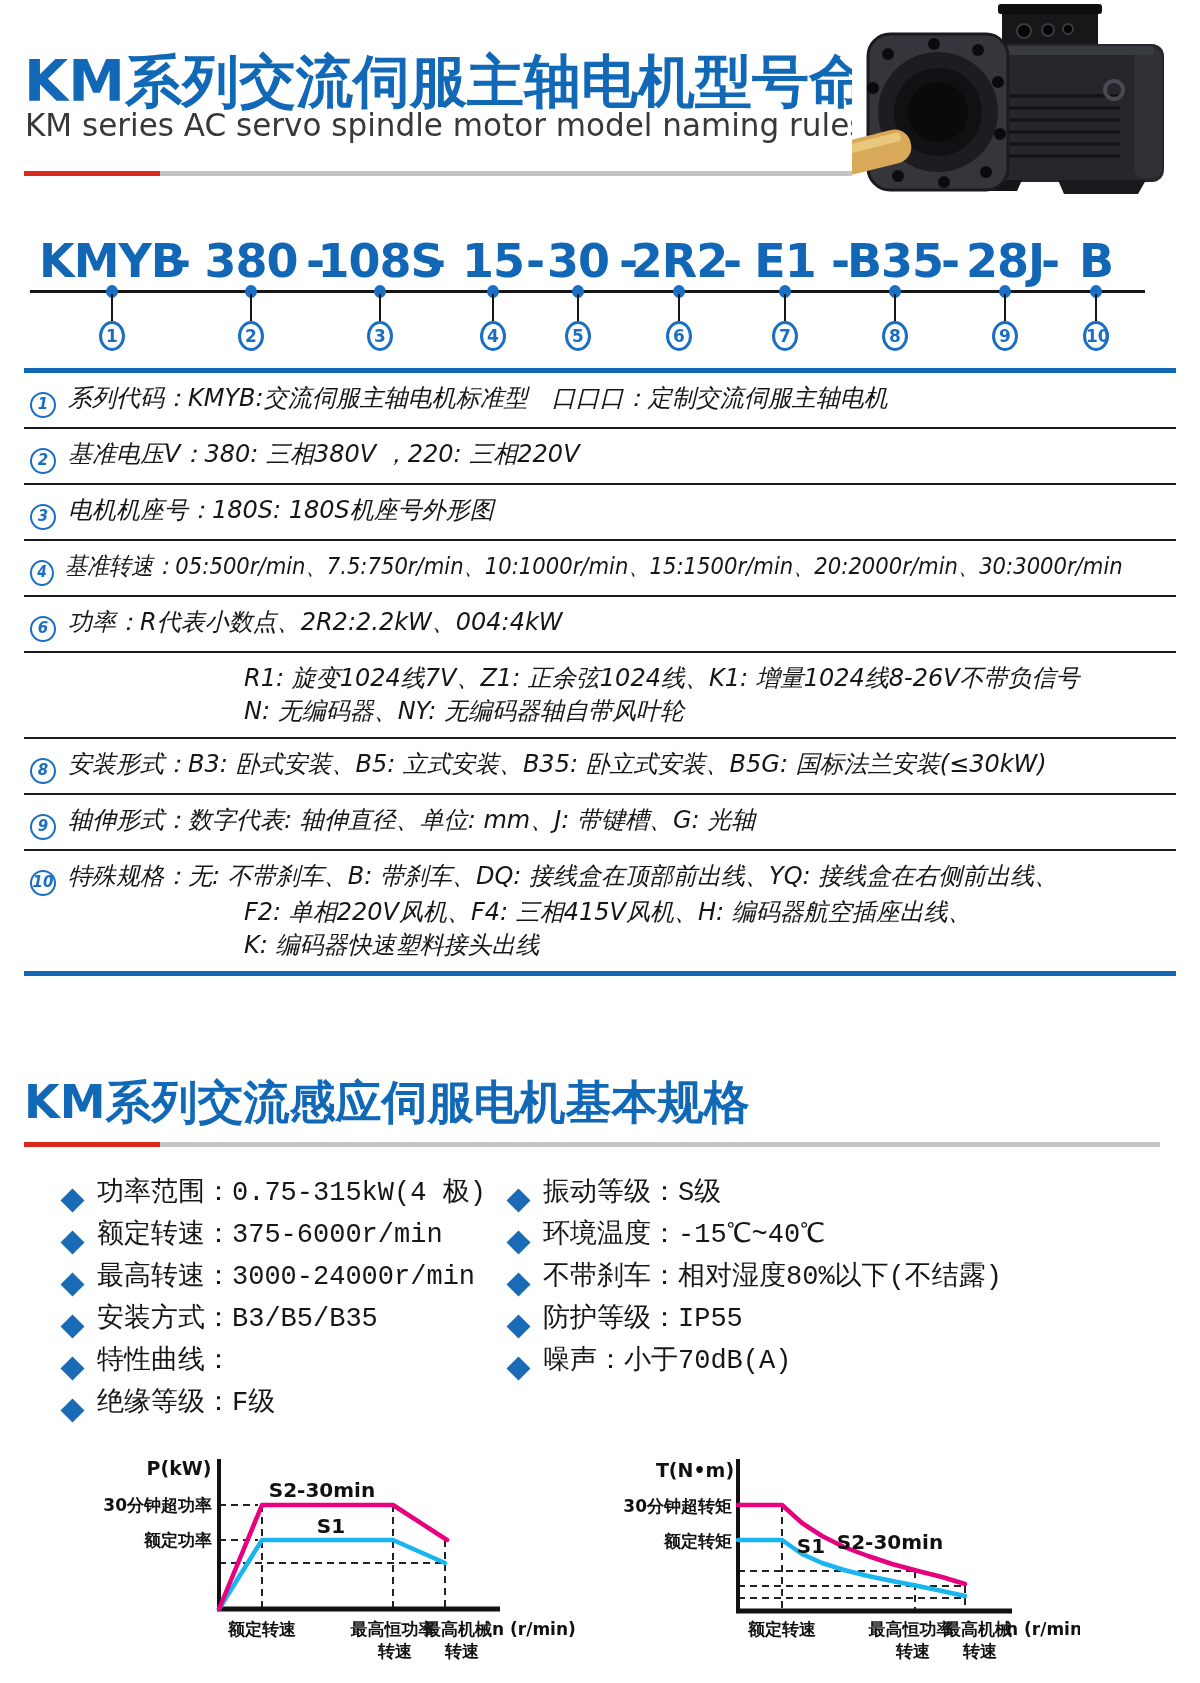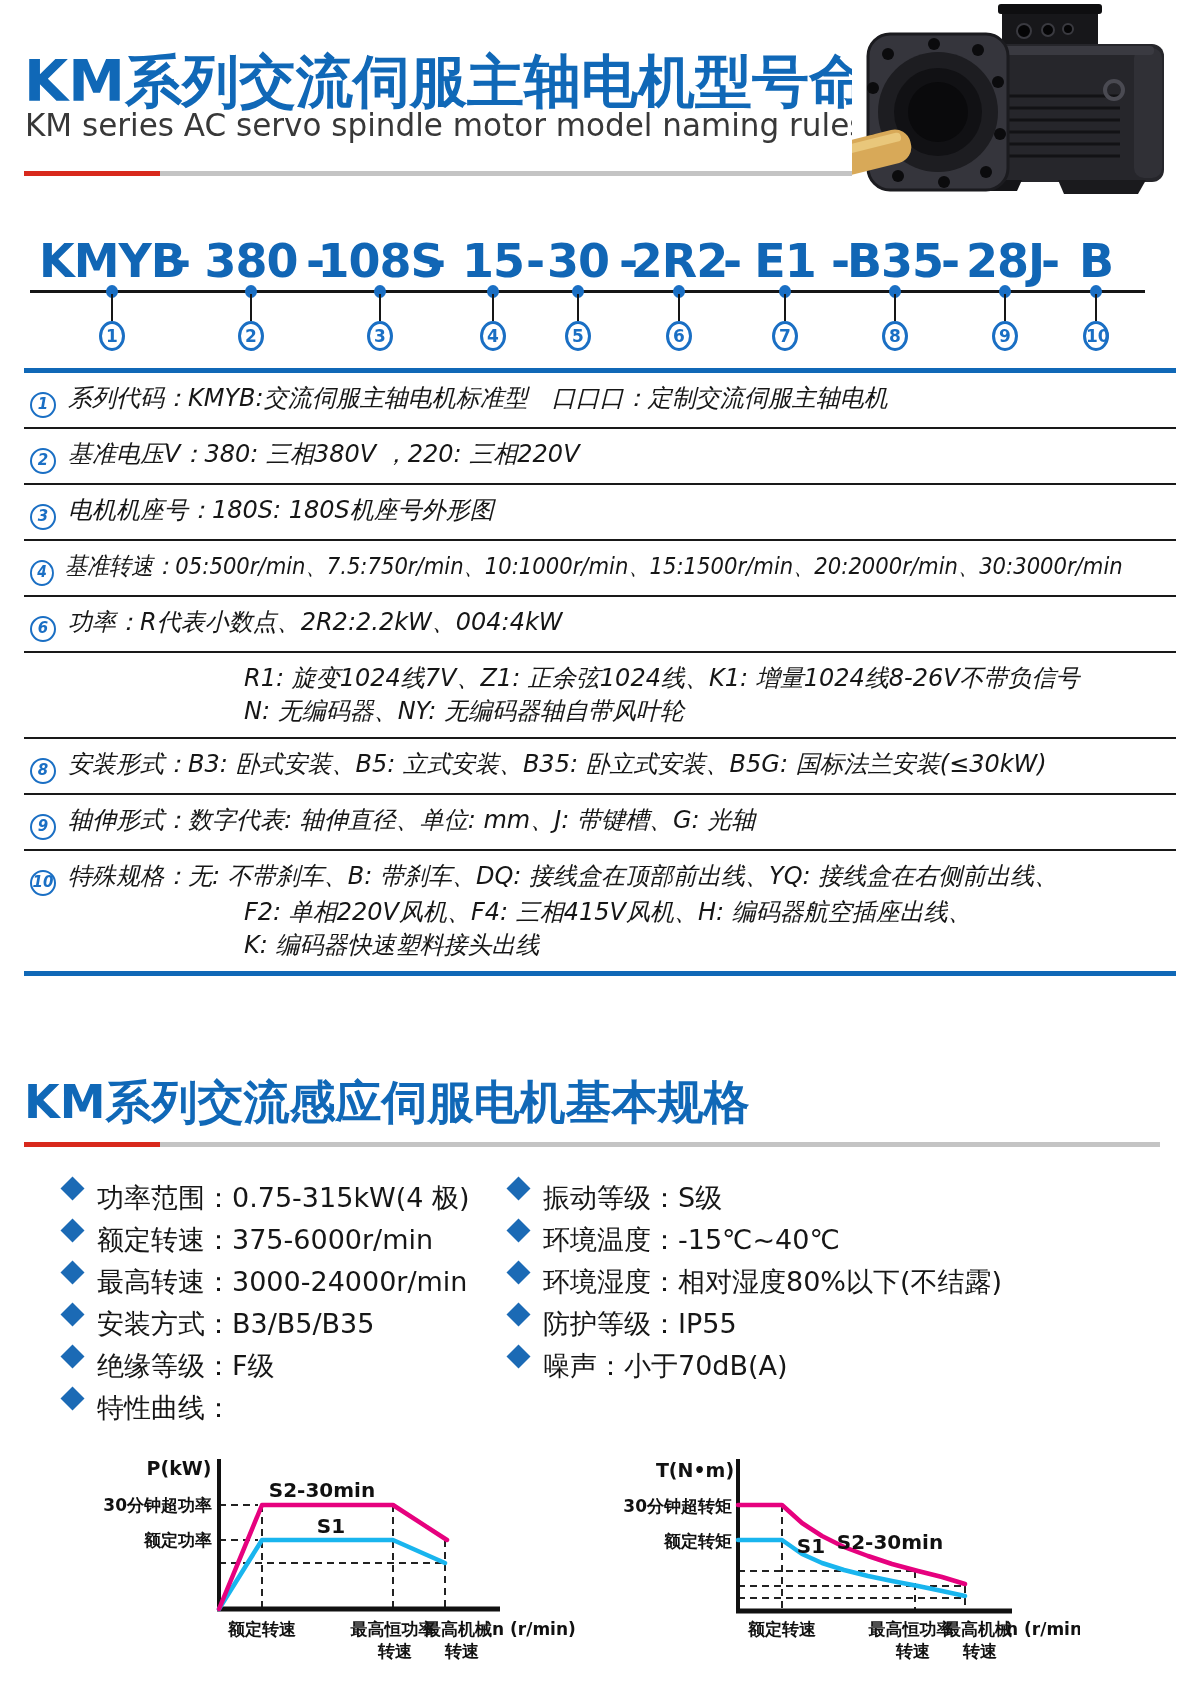--- a/index.html
+++ b/index.html
@@ -46,21 +46,21 @@
 
   
   .title2{position:absolute;left:24px;top:1072px;font-size:46px;font-weight:bold;color:#1068b7;white-space:nowrap;}
   #rule2-red{left:24px;top:1142px;width:136px;}
   #rule2-gray{left:160px;top:1142px;width:1000px;}
 
   .spec-col{position:absolute;top:1180px;}
   #spec-col-left{left:62px;}
   #spec-col-right{left:508px;}
   .spec{font-size:27px;font-weight:500;color:#161616;white-space:nowrap;height:29px;margin-bottom:13px;
-        display:flex;align-items:flex-start;}
+        display:flex;align-items:flex-end;font-family:Liberation Mono, monospace;}
   .diamond{width:17px;height:17px;background:#1b6ab5;transform:rotate(45deg);margin:0 16px 0 2px;flex:0 0 auto;}
 
   
   #chart-power{position:absolute;left:100px;top:1443px;}
   #chart-torque{position:absolute;left:560px;top:1443px;}
   .chart text{fill:#111;font-family:"DejaVu Sans","Liberation Sans",sans-serif;}
   .ct-tick{font-size:17px;font-weight:600;}
   .ct-axis{font-size:19px;font-weight:bold;}
   .ct-series{font-size:20px;font-weight:bold;}
   .ct-dash{stroke:#222;stroke-width:2;stroke-dasharray:7 5;fill:none;}
@@ -227,39 +227,39 @@
     <div class="spec">
         <span class="diamond"></span>
         <span>最高转速：3000-24000r/min</span>
       </div>
     <div class="spec">
         <span class="diamond"></span>
         <span>安装方式：B3/B5/B35</span>
       </div>
     <div class="spec">
         <span class="diamond"></span>
+        <span>特性曲线：</span>
+      </div>
+    <div class="spec">
+        <span class="diamond"></span>
         <span>绝缘等级：F级</span>
-      </div>
-    <div class="spec">
-        <span class="diamond"></span>
-        <span>特性曲线：</span>
       </div>
   </div>
   <div class="spec-col" id="spec-col-right">
     <div class="spec">
         <span class="diamond"></span>
         <span>振动等级：S级</span>
       </div>
     <div class="spec">
         <span class="diamond"></span>
         <span>环境温度：-15℃~40℃</span>
       </div>
     <div class="spec">
         <span class="diamond"></span>
-        <span>环境湿度：相对湿度80%以下(不结露)</span>
+        <span>不带刹车：相对湿度80%以下(不结露)</span>
       </div>
     <div class="spec">
         <span class="diamond"></span>
         <span>防护等级：IP55</span>
       </div>
     <div class="spec">
         <span class="diamond"></span>
         <span>噪声：小于70dB(A)</span>
       </div>
   </div>

